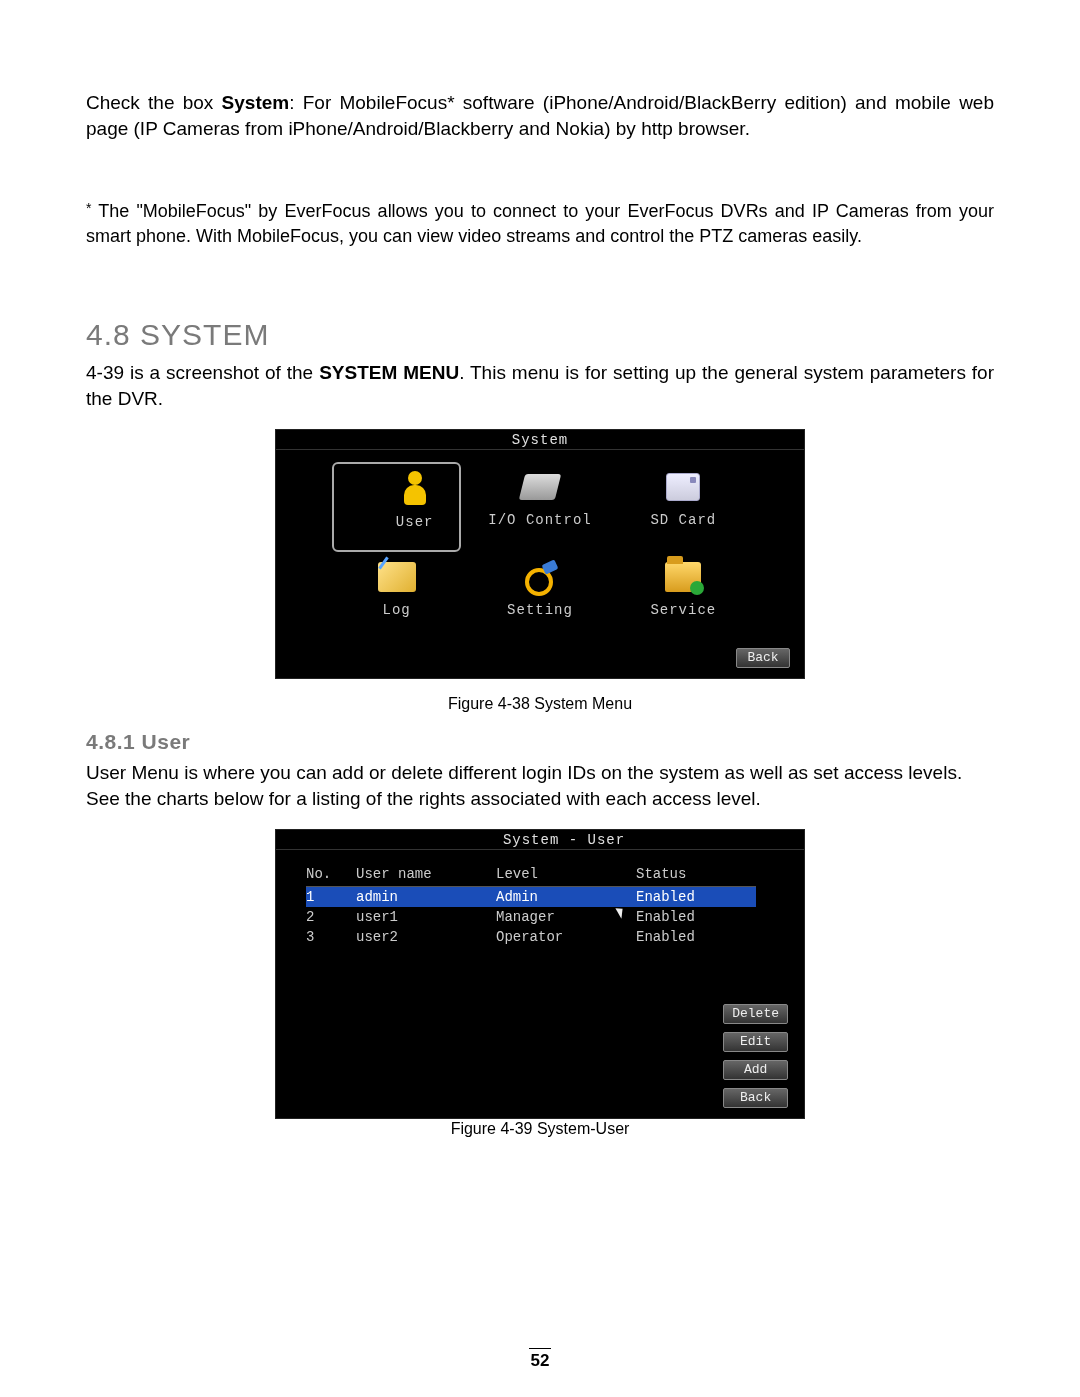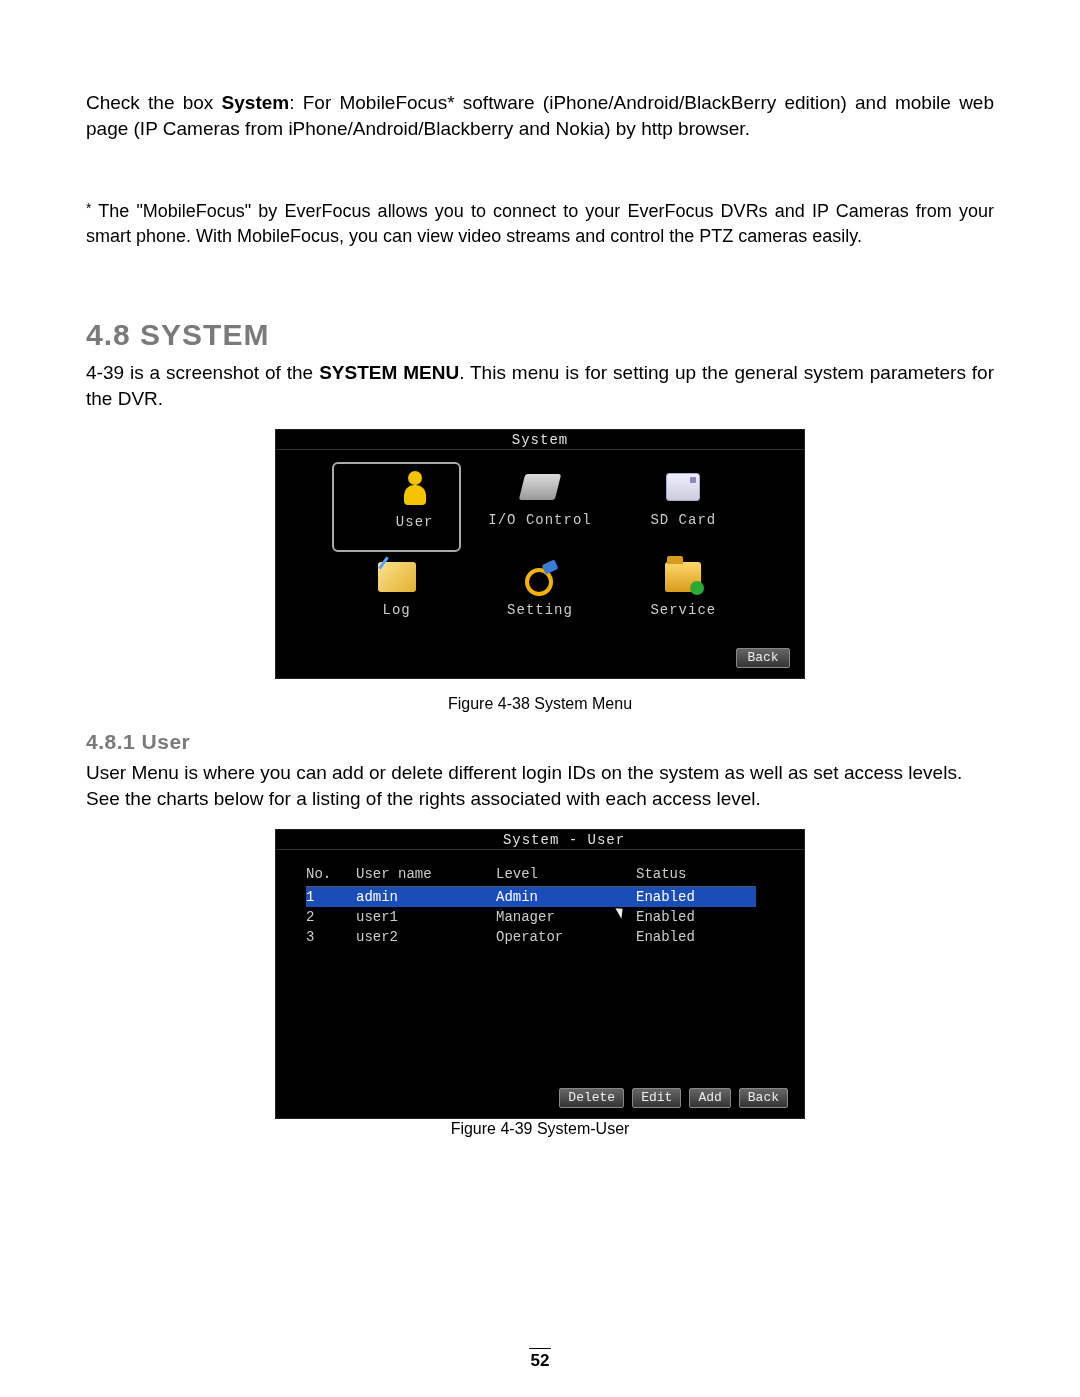--- a/index.html
+++ b/index.html
@@ -23,21 +23,21 @@
   .note {
     font-size: 18px;
     line-height: 1.35;
     text-align: justify;
     margin-top: 58px;
     margin-bottom: 70px;
   }
   .asterisk { font-size: 14px; vertical-align: top; }
   .h1 {
     font-family: Arial, Helvetica, sans-serif;
-    font-weight: 700;
+    font-weight: 400;
     font-size: 30px;
     letter-spacing: 1px;
     color: #7a7a7a;
     margin-bottom: 8px;
   }
   .h2 {
     font-family: Arial, Helvetica, sans-serif;
     font-weight: 800;
     font-size: 21px;
     letter-spacing: .5px;
@@ -163,20 +163,21 @@
   .ss2-row.sel {
     background: #1a4db8;
     color: #fff;
   }
   .ss2-footer {
     position: absolute;
     right: 16px;
     bottom: 10px;
     display: flex;
     gap: 8px;
+    flex-direction: column;
   }
   .ss2-btn {
     background: linear-gradient(#666,#333);
     border: 1px solid #888;
     border-radius: 2px;
     text-align: center;
     font-size: 13px;
     line-height: 18px;
     color: #eee;
     padding: 0 8px;

